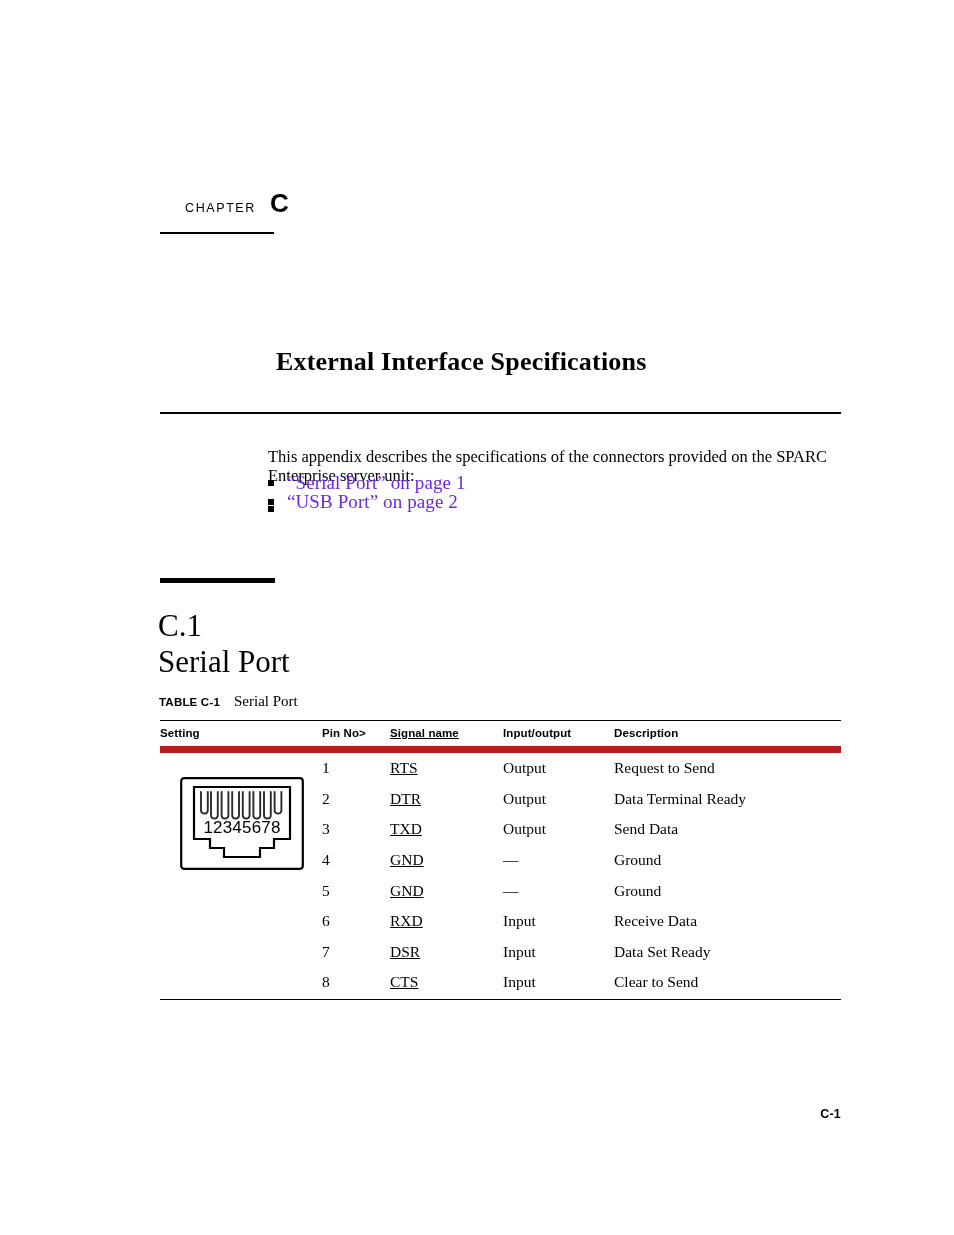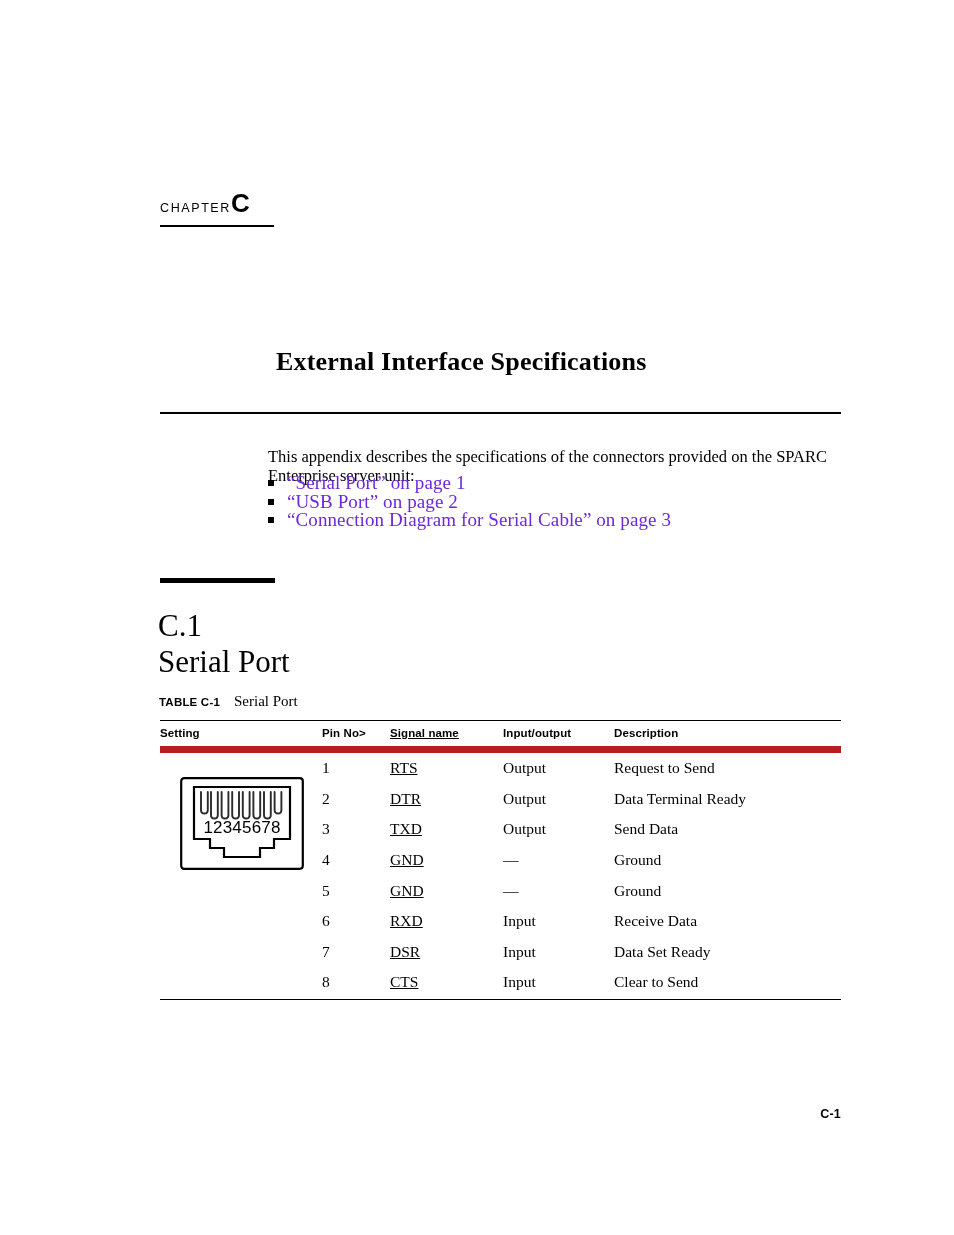--- a/index.html
+++ b/index.html
@@ -19,21 +19,23 @@
   
   #chapter-header {
     position: absolute;
     left: 160px;
     top: 192px;
     width: 118px;
   }
   #chapter-header .chapter-row {
     display: flex;
     align-items: baseline;
-    padding-bottom: 10px;
+    gap: 14px;
+    padding-bottom: 17px;
+    margin-left: 25px;
   }
   .chapter-word {
     font-family: "Liberation Sans", sans-serif;
     font-size: 12.5px;
     letter-spacing: 1.6px;
     font-weight: 400;
     color: #000;
   }
   .chapter-letter {
     font-family: "Liberation Sans", sans-serif;
@@ -239,21 +241,20 @@
   <div class="link-item">
     <span class="bullet-square"></span>
     <span class="link-text">“Serial Port” on page 1</span>
   </div>
   <div class="link-item">
     <span class="bullet-square"></span>
     <span class="link-text">“USB Port” on page 2</span>
   </div>
   <div class="link-item">
     <span class="bullet-square"></span>
-    <span class="link-text">“Connection Diagram for Serial Cable” on page 3</span>
   </div>
 </div>
 
 <div id="section-rule"></div>
 <div id="section-heading">
   <span id="section-number">C.1</span>
   <span id="section-title">Serial Port</span>
 </div>
 
 <div id="table-caption">

